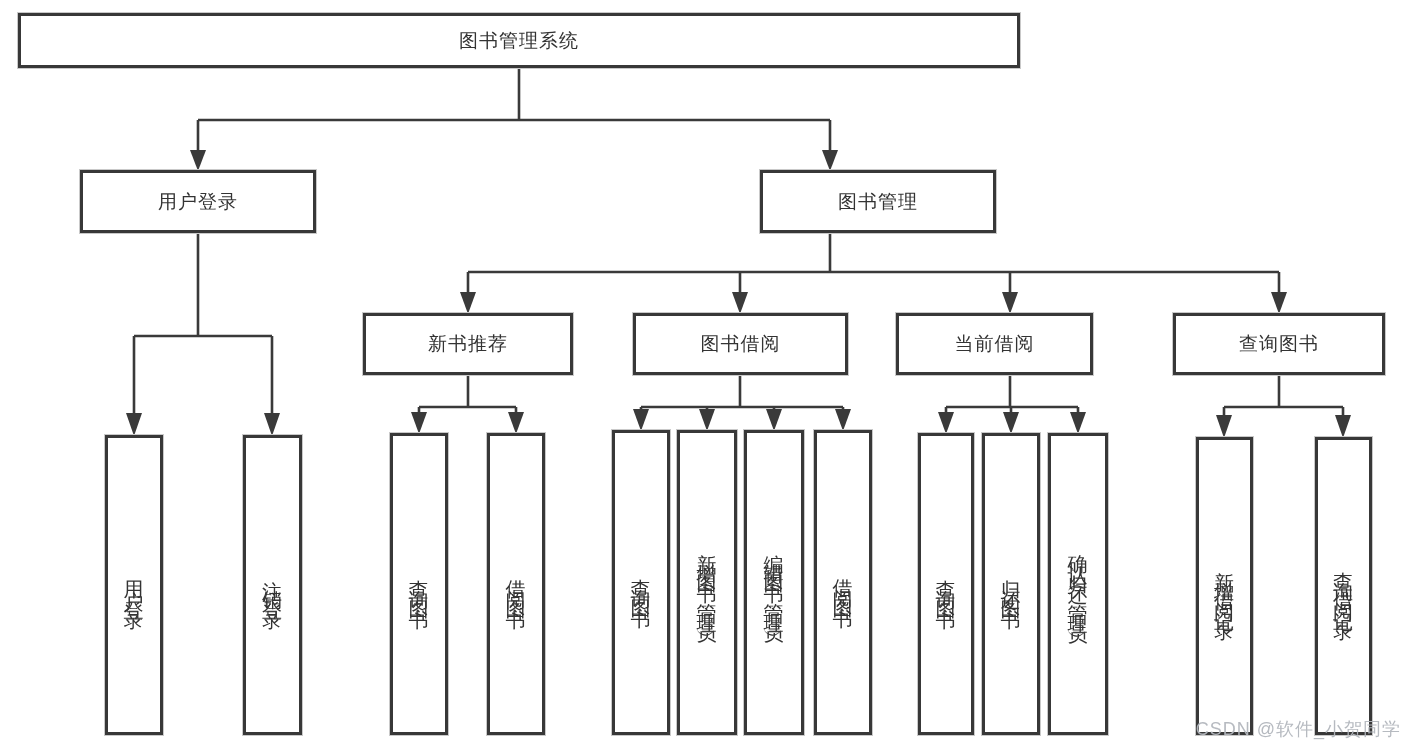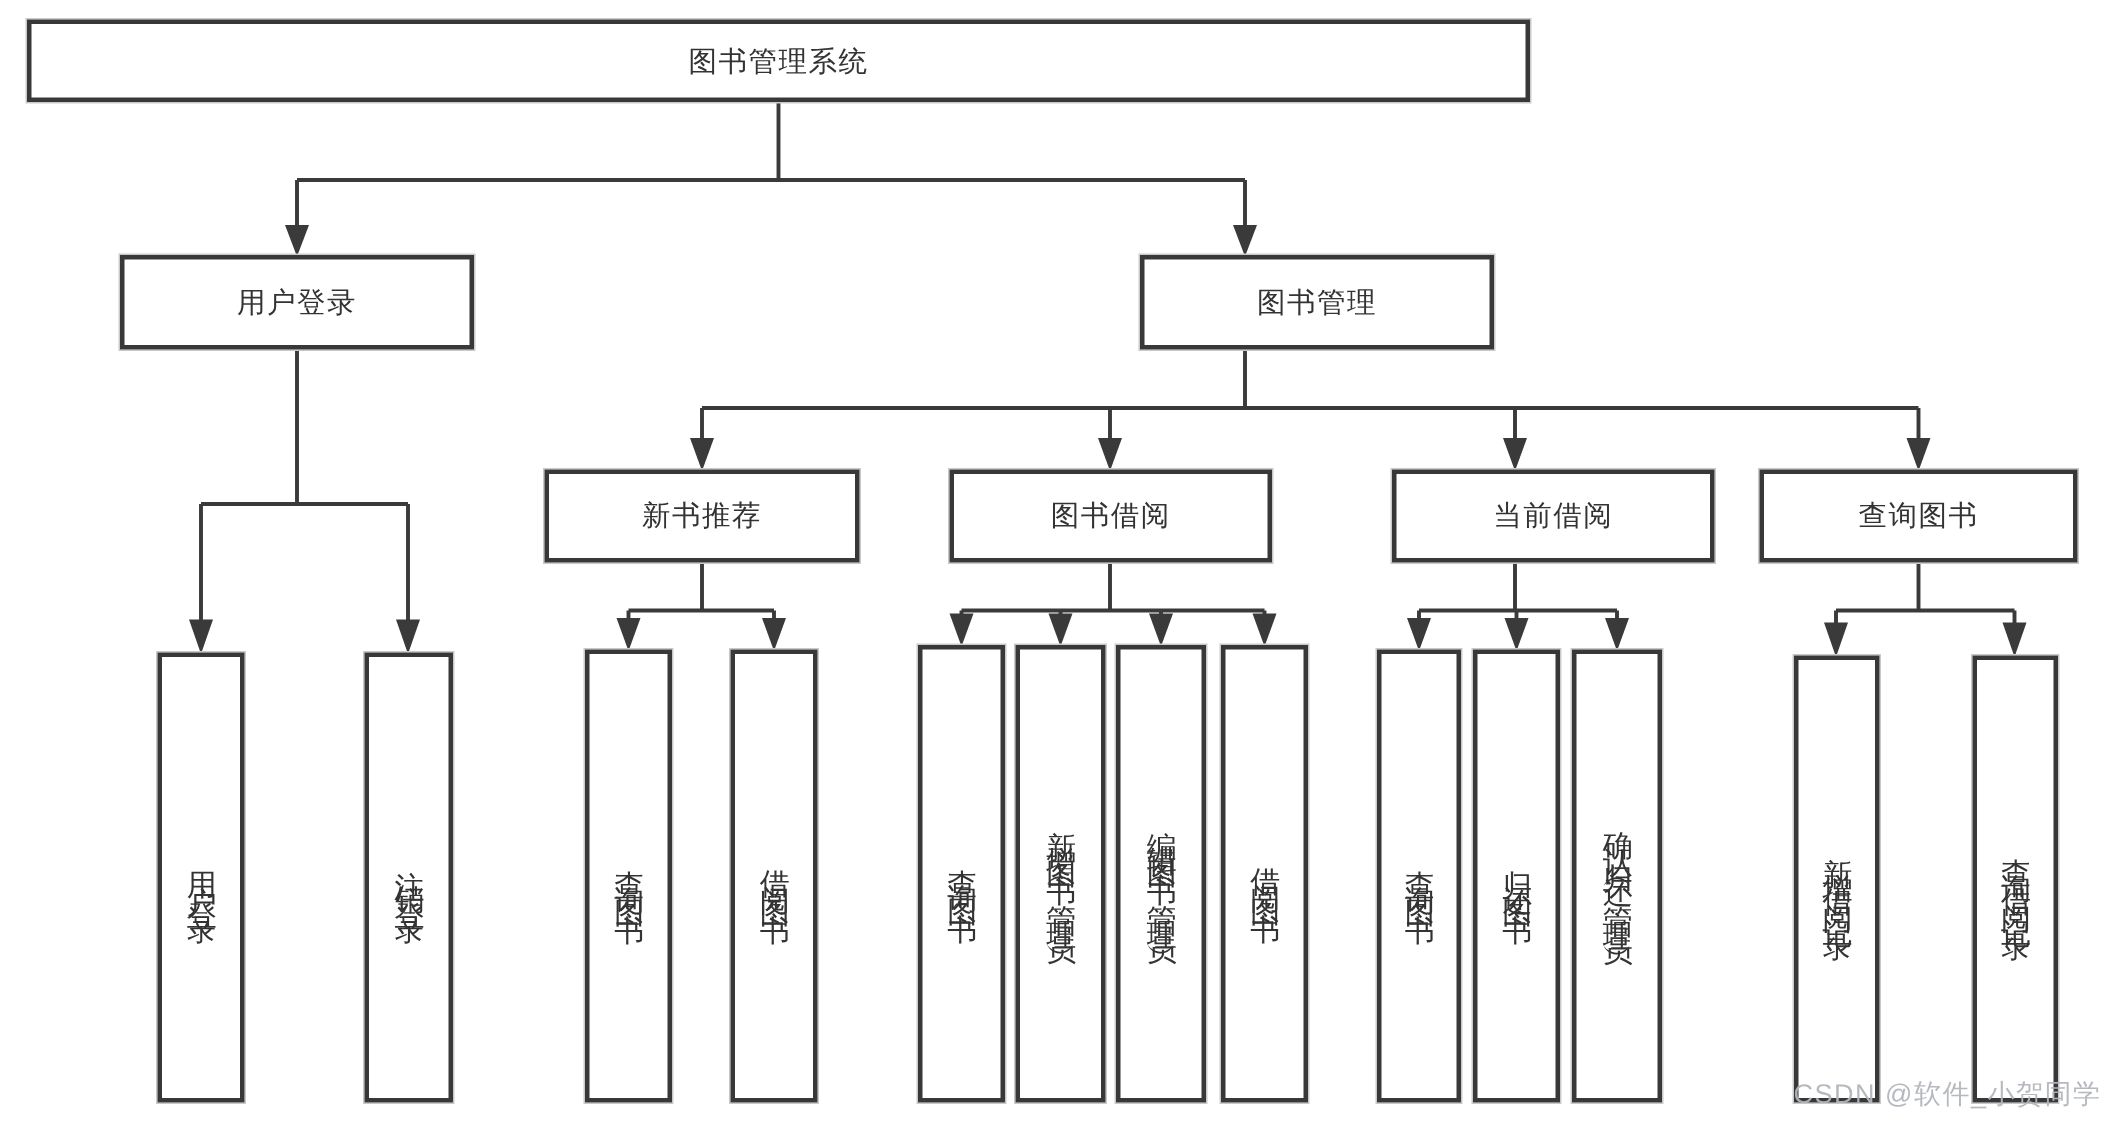--- a/index.html
+++ b/index.html
@@ -110,21 +110,21 @@
   <div class="box hbox" style="left:712px; top:170px; width:236px; height:63px;margin-left:48px;">
     <span>图书管理</span>
   </div>
 
   <div class="box hbox" style="left:633px; top:313px; width:215px; height:62px;">
     <span>图书借阅</span>
   </div>
   <div class="box hbox" style="left:363px; top:313px; width:210px; height:62px;">
     <span>新书推荐</span>
   </div>
-  <div class="box hbox" style="left:928px; top:313px; width:215px; height:62px;">
+  <div class="box hbox" style="left:896px; top:313px; width:197px; height:62px;">
     <span>当前借阅</span>
   </div>
   <div class="box hbox" style="left:1173px; top:313px; width:212px; height:62px;">
     <span>查询图书</span>
   </div>
 
   <div class="box vbox" style="left:105px; top:435px; width:58px; height:300px;">
     <span>用户登录</span>
   </div>
   <div class="box vbox" style="left:243px; top:435px; width:59px; height:300px;">

